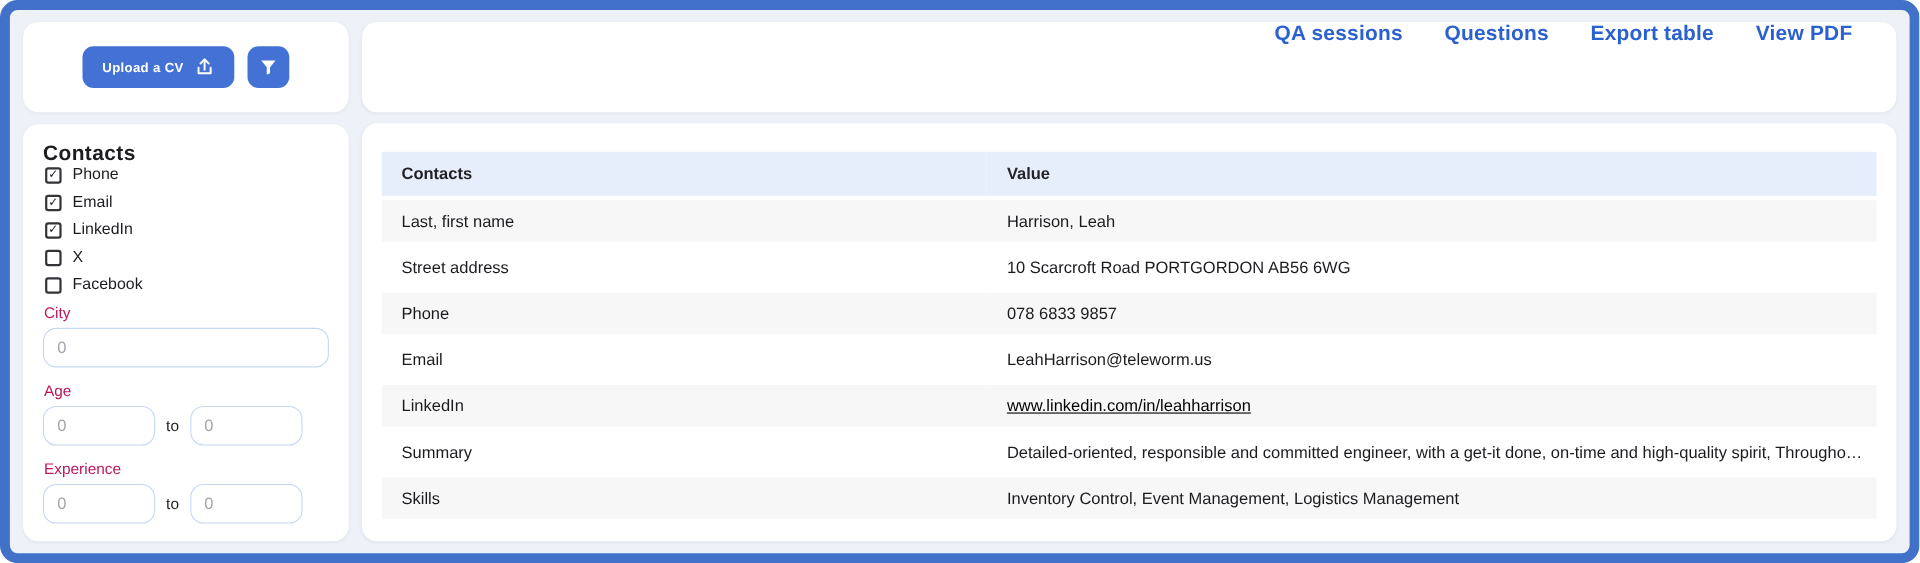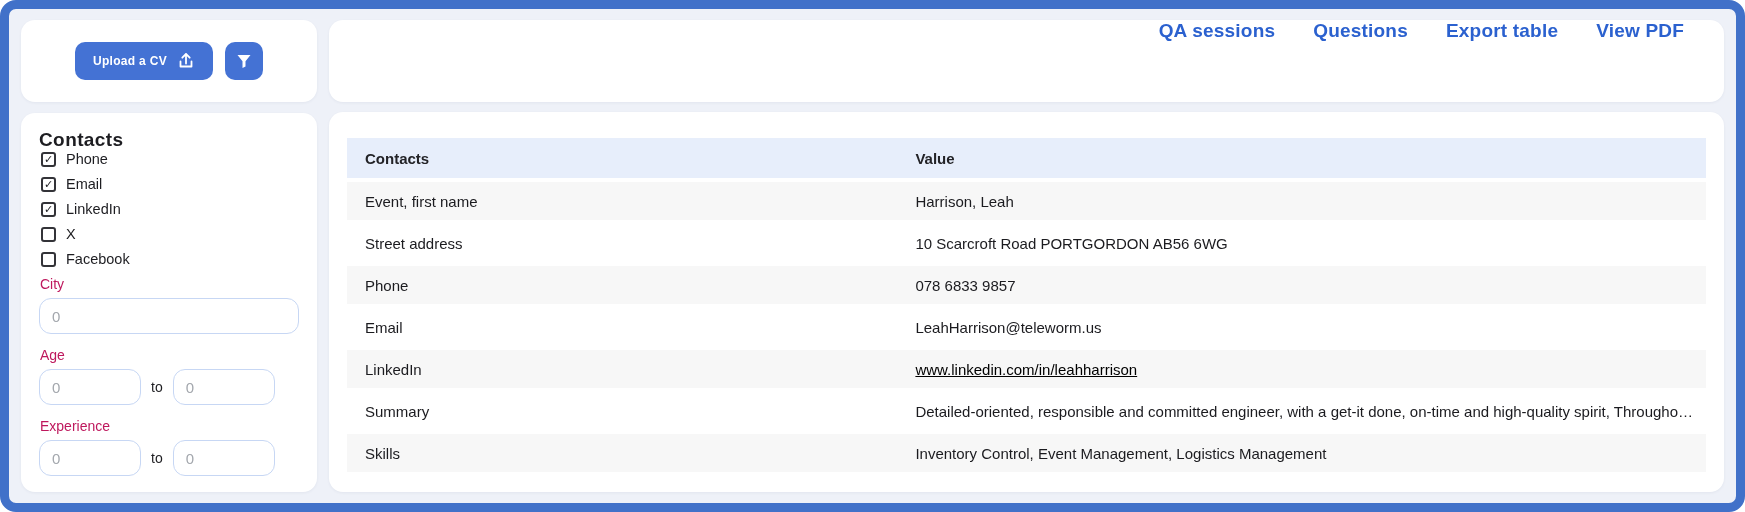--- a/index.html
+++ b/index.html
@@ -242,21 +242,21 @@
     <div class="card table-card">
       <table class="data-table">
         <thead>
           <tr>
             <th class="col-param">Contacts</th>
             <th>Value</th>
           </tr>
         </thead>
         <tbody>
           <tr>
-            <td>Event, first name</td>
+            <td>Last, first name</td>
             <td>Harrison, Leah</td>
           </tr>
           <tr>
             <td>Street address</td>
             <td>10 Scarcroft Road PORTGORDON AB56 6WG</td>
           </tr>
           <tr>
             <td>Phone</td>
             <td>078 6833 9857</td>
           </tr>

